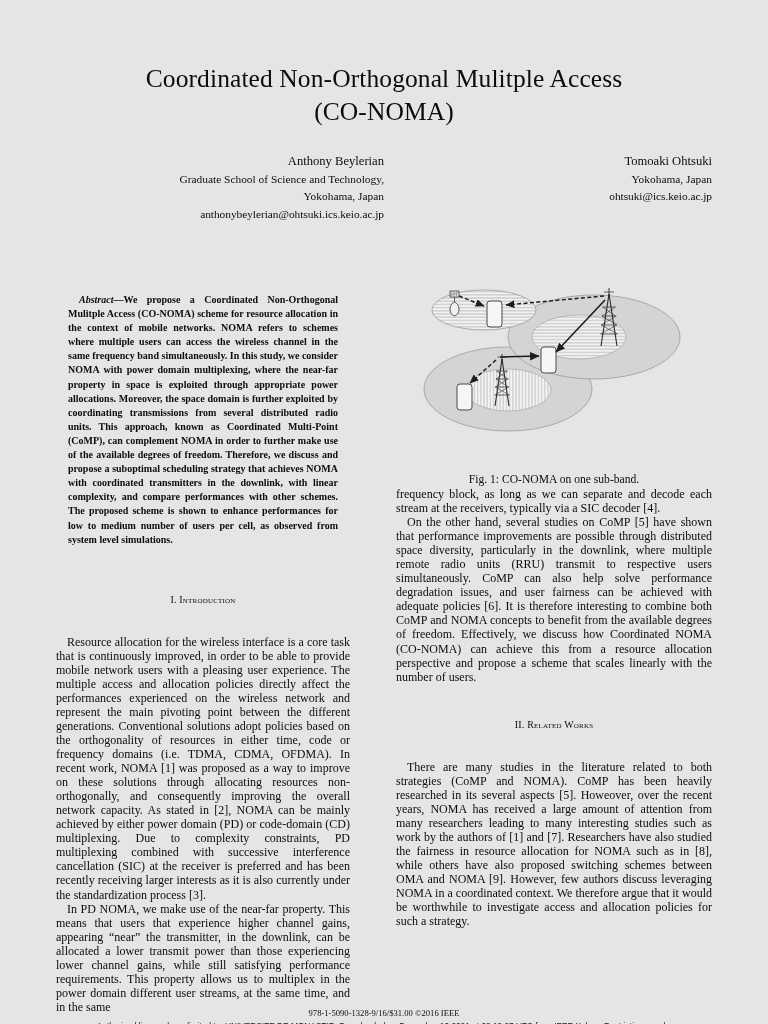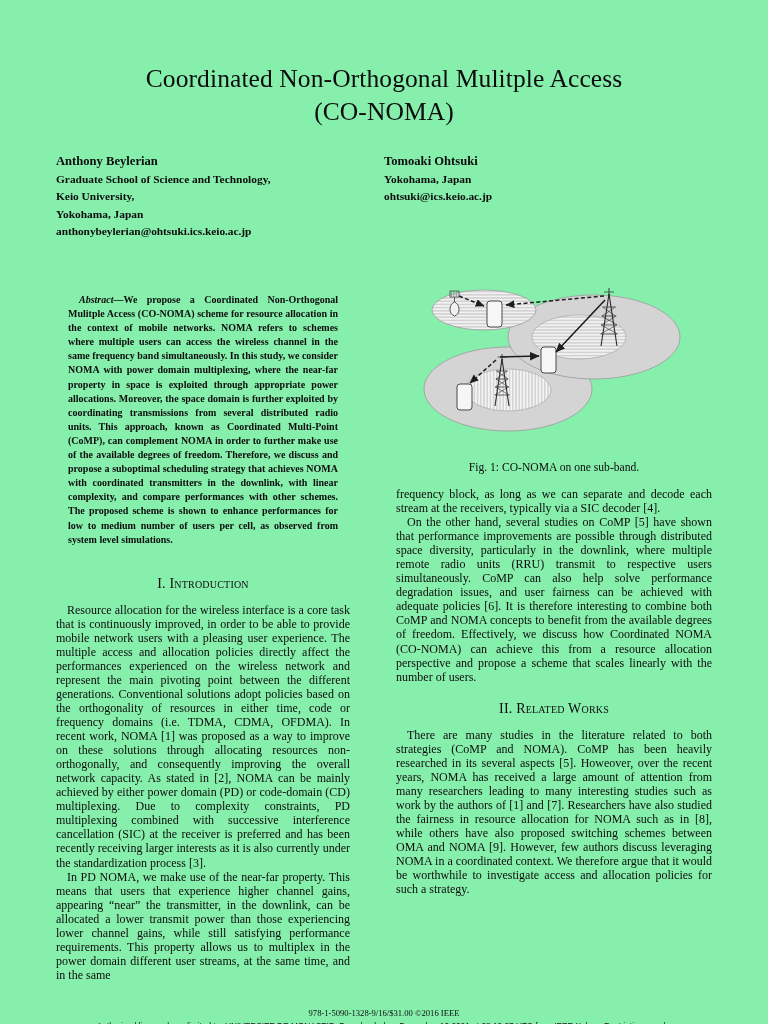--- a/index.html
+++ b/index.html
@@ -13,21 +13,21 @@
     font-family: "Liberation Serif", "DejaVu Serif", serif;
     color: #0c0c0c;
     position: relative;
     overflow: hidden;
   }
   .page {
     position: absolute;
     left: 0; top: 0;
     width: 768px;
     height: 1024px;
-    background: #86efac;
+    background: #e5e5e5;
   }
 
   
   .title-block {
     position: absolute;
     left: 56px;
     top: 62px;
     width: 656px;
     text-align: center;
   }
@@ -41,24 +41,23 @@
   
   .authors {
     position: absolute;
     left: 56px;
     top: 152px;
     width: 656px;
     display: flex;
   }
   .author-col {
     width: 50%;
-    text-align: left;
+    text-align: right;
     font-size: 11.4px;
     line-height: 17.4px;
-    font-weight: bold;
   }
   .author-name {
     font-size: 12.6px;
     line-height: 19px;
   }
   .author-line { white-space: nowrap; }
   .author-mail { letter-spacing: -0.05px; }
 
   
   .col-left {
@@ -87,22 +86,22 @@
     line-height: 14.1px;
     text-align: justify;
     font-weight: bold;
     text-indent: 11px;
   }
   .abstract-lead {
     font-weight: bold;
     font-style: italic;
   }
   h2.section {
-    margin: 0;
-    font-size: 14px;
+    margin: 16px;
+    font-size: 10px;
     line-height: 14px;
     font-weight: normal;
     text-align: center;
     font-variant: small-caps;
     letter-spacing: 0.2px;
   }
   .sec-gap-top { height: 18px; }
   .sec-gap-bot { height: 12px; }
 
   
@@ -111,21 +110,21 @@
     left: 396px;
     top: 274px;
     width: 316px;
   }
   .figure-art {
     width: 316px;
     height: 178px;
     display: block;
   }
   .figure-caption {
-    margin-top: 9px;
+    margin-top: 21px;
     text-align: center;
     font-size: 11.6px;
     line-height: 14px;
   }
 
   
   .footer {
     position: absolute;
     left: 0;
     top: 1008px;
@@ -154,21 +153,20 @@
     <div class="paper-title">
       <div>Coordinated Non-Orthogonal Mulitple Access</div>
       <div>(CO-NOMA)</div>
     </div>
   </div>
 
   <div class="authors">
     <div class="author-col">
       <div class="author-name author-line">Anthony Beylerian</div>
       <div class="author-line">Graduate School of Science and Technology,</div>
-      <div class="author-line">Keio University,</div>
       <div class="author-line">Yokohama, Japan</div>
       <div class="author-line author-mail">anthonybeylerian@ohtsuki.ics.keio.ac.jp</div>
     </div>
     <div class="author-col">
       <div class="author-name author-line">Tomoaki Ohtsuki</div>
       <div class="author-line">Yokohama, Japan</div>
       <div class="author-line author-mail">ohtsuki@ics.keio.ac.jp</div>
     </div>
   </div>
 

